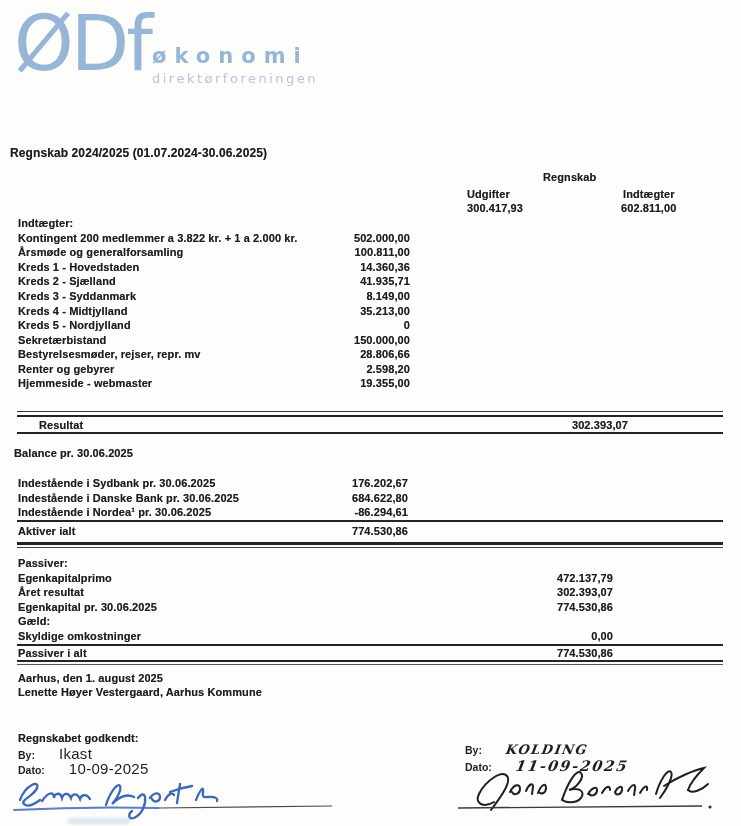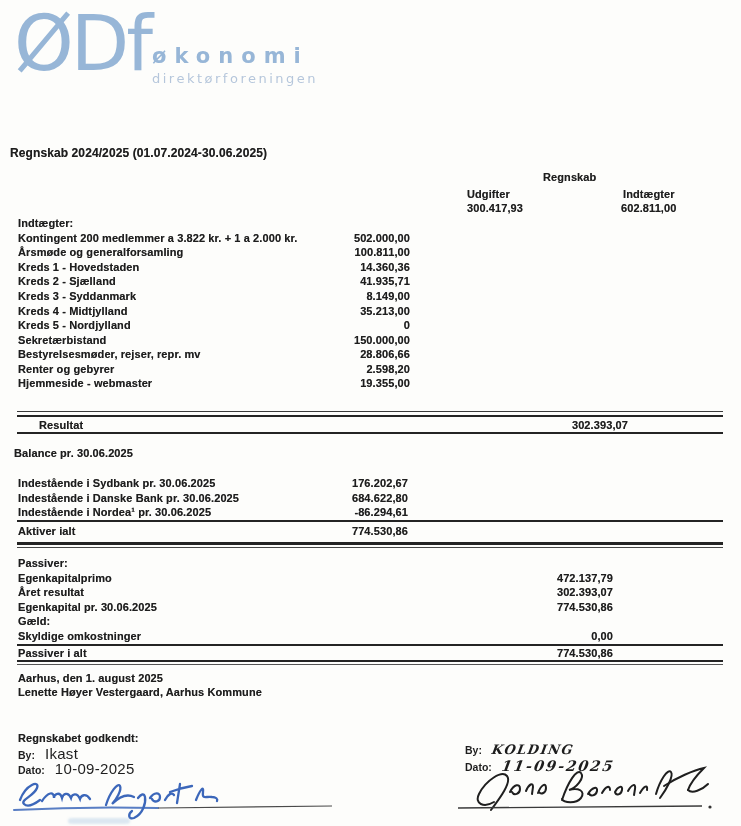--- a/index.html
+++ b/index.html
@@ -37,21 +37,21 @@
   
   .small-lbl{font-size:10.5px;font-weight:700;}
   .fill-text{font-size:15px;font-weight:400;letter-spacing:.3px;text-shadow:none;}
   .hand{
     font-family:"DejaVu Serif", serif;font-style:italic;font-weight:700;
     transform:skewX(-10deg);display:inline-block;color:#1d1d1d;
     text-shadow:none;
   }
   .hand-by{font-size:13px;letter-spacing:1.5px;}
   .hand-date{font-size:14.5px;letter-spacing:2px;}
-  .byrow{display:flex;align-items:baseline;gap:10px;text-align:right;}
+  .byrow{display:flex;align-items:baseline;gap:24px;text-align:right;}
   .smudge{
     position:absolute;left:68px;top:818px;width:62px;height:6px;
     background:#bcd3e8;opacity:.5;border-radius:3px;filter:blur(1px);
   }
 </style>
 </head>
 <body>
 
 <div class="page">
 

